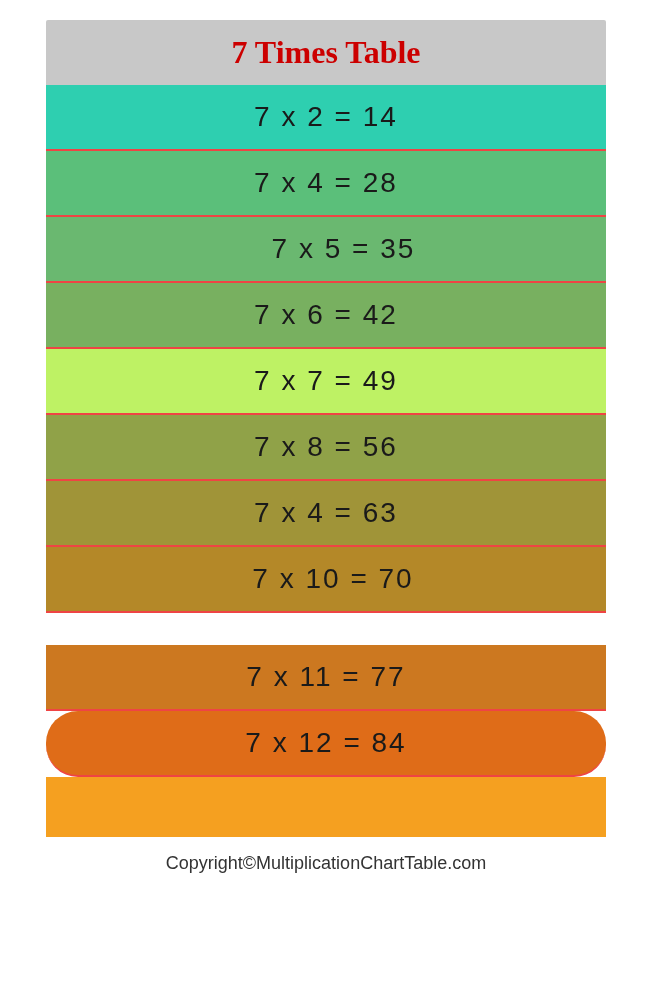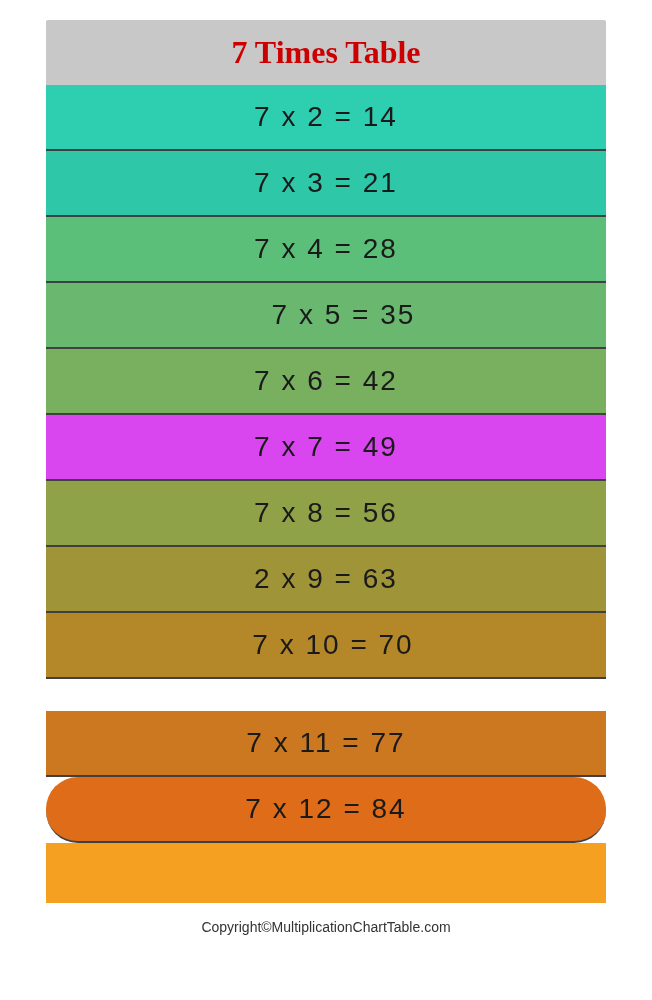--- a/index.html
+++ b/index.html
@@ -42,74 +42,71 @@
     .table-rows {
       display: flex;
       flex-direction: column;
     }
 
     .table-row {
       display: flex;
       justify-content: center;
       align-items: center;
       padding: 16px 10px;
-      border-bottom: 2px solid #404040;
+      border-bottom: 2px solid #ef4444;
     }
 
     .table-row span {
       font-size: 28px;
       color: #1a1a1a;
       font-family: Arial, sans-serif;
       letter-spacing: 2px;
     }
 
     .orange-bar {
       height: 60px;
       background: #f5a020;
     }
 
     .footer {
       margin-top: 16px;
       text-align: center;
-      font-size: 14px;
+      font-size: 18px;
       color: #333333;
       font-family: Arial, sans-serif;
     }
   </style>
 </head>
 <body>
 
 <div class="main-container">
   <div class="title-row">
     <span>7 Times Table</span>
   </div>
   <div class="table-rows" id="table-rows-container">
   <div class="table-row" style="background-color: rgb(46, 207, 176);">
         <span>7  x   2 =  14</span>
       </div>
-      <div class="table-row" style="background-color: rgb(46, 200, 168);">
-        <span>7  x   3 =  21</span>
-      </div>
       <div class="table-row" style="background-color: rgb(91, 191, 122);">
         <span>7  x   4 =  28</span>
       </div>
       <div class="table-row" style="background-color: rgb(106, 184, 112); padding-left: 45px;">
         <span>7  x   5 =  35</span>
       </div>
       <div class="table-row" style="background-color: rgb(120, 176, 96);">
         <span>7  x   6 =  42</span>
       </div>
-      <div class="table-row" style="background-color: #d946ef;">
+      <div class="table-row" style="background-color: #bef264;">
         <span>7  x   7 =  49</span>
       </div>
       <div class="table-row" style="background-color: rgb(144, 162, 72);">
         <span>7  x   8 =  56</span>
       </div>
       <div class="table-row" style="background-color: rgb(160, 148, 56);">
-        <span>2  x   9 =  63</span>
+        <span>7  x   4 =  63</span>
       </div>
       <div class="table-row" style="background-color: rgb(180, 136, 40); padding-left: 24px;">
         <span>7  x  10 =  70</span>
       </div>
       <div class="table-row" style="background-color: rgb(204, 120, 32); margin-top: 32px;">
         <span>7  x  11 =  77</span>
       </div>
       <div class="table-row" style="background-color: rgb(223, 108, 24); border-radius: 32px;">
         <span>7  x  12 =  84</span>
       </div>

